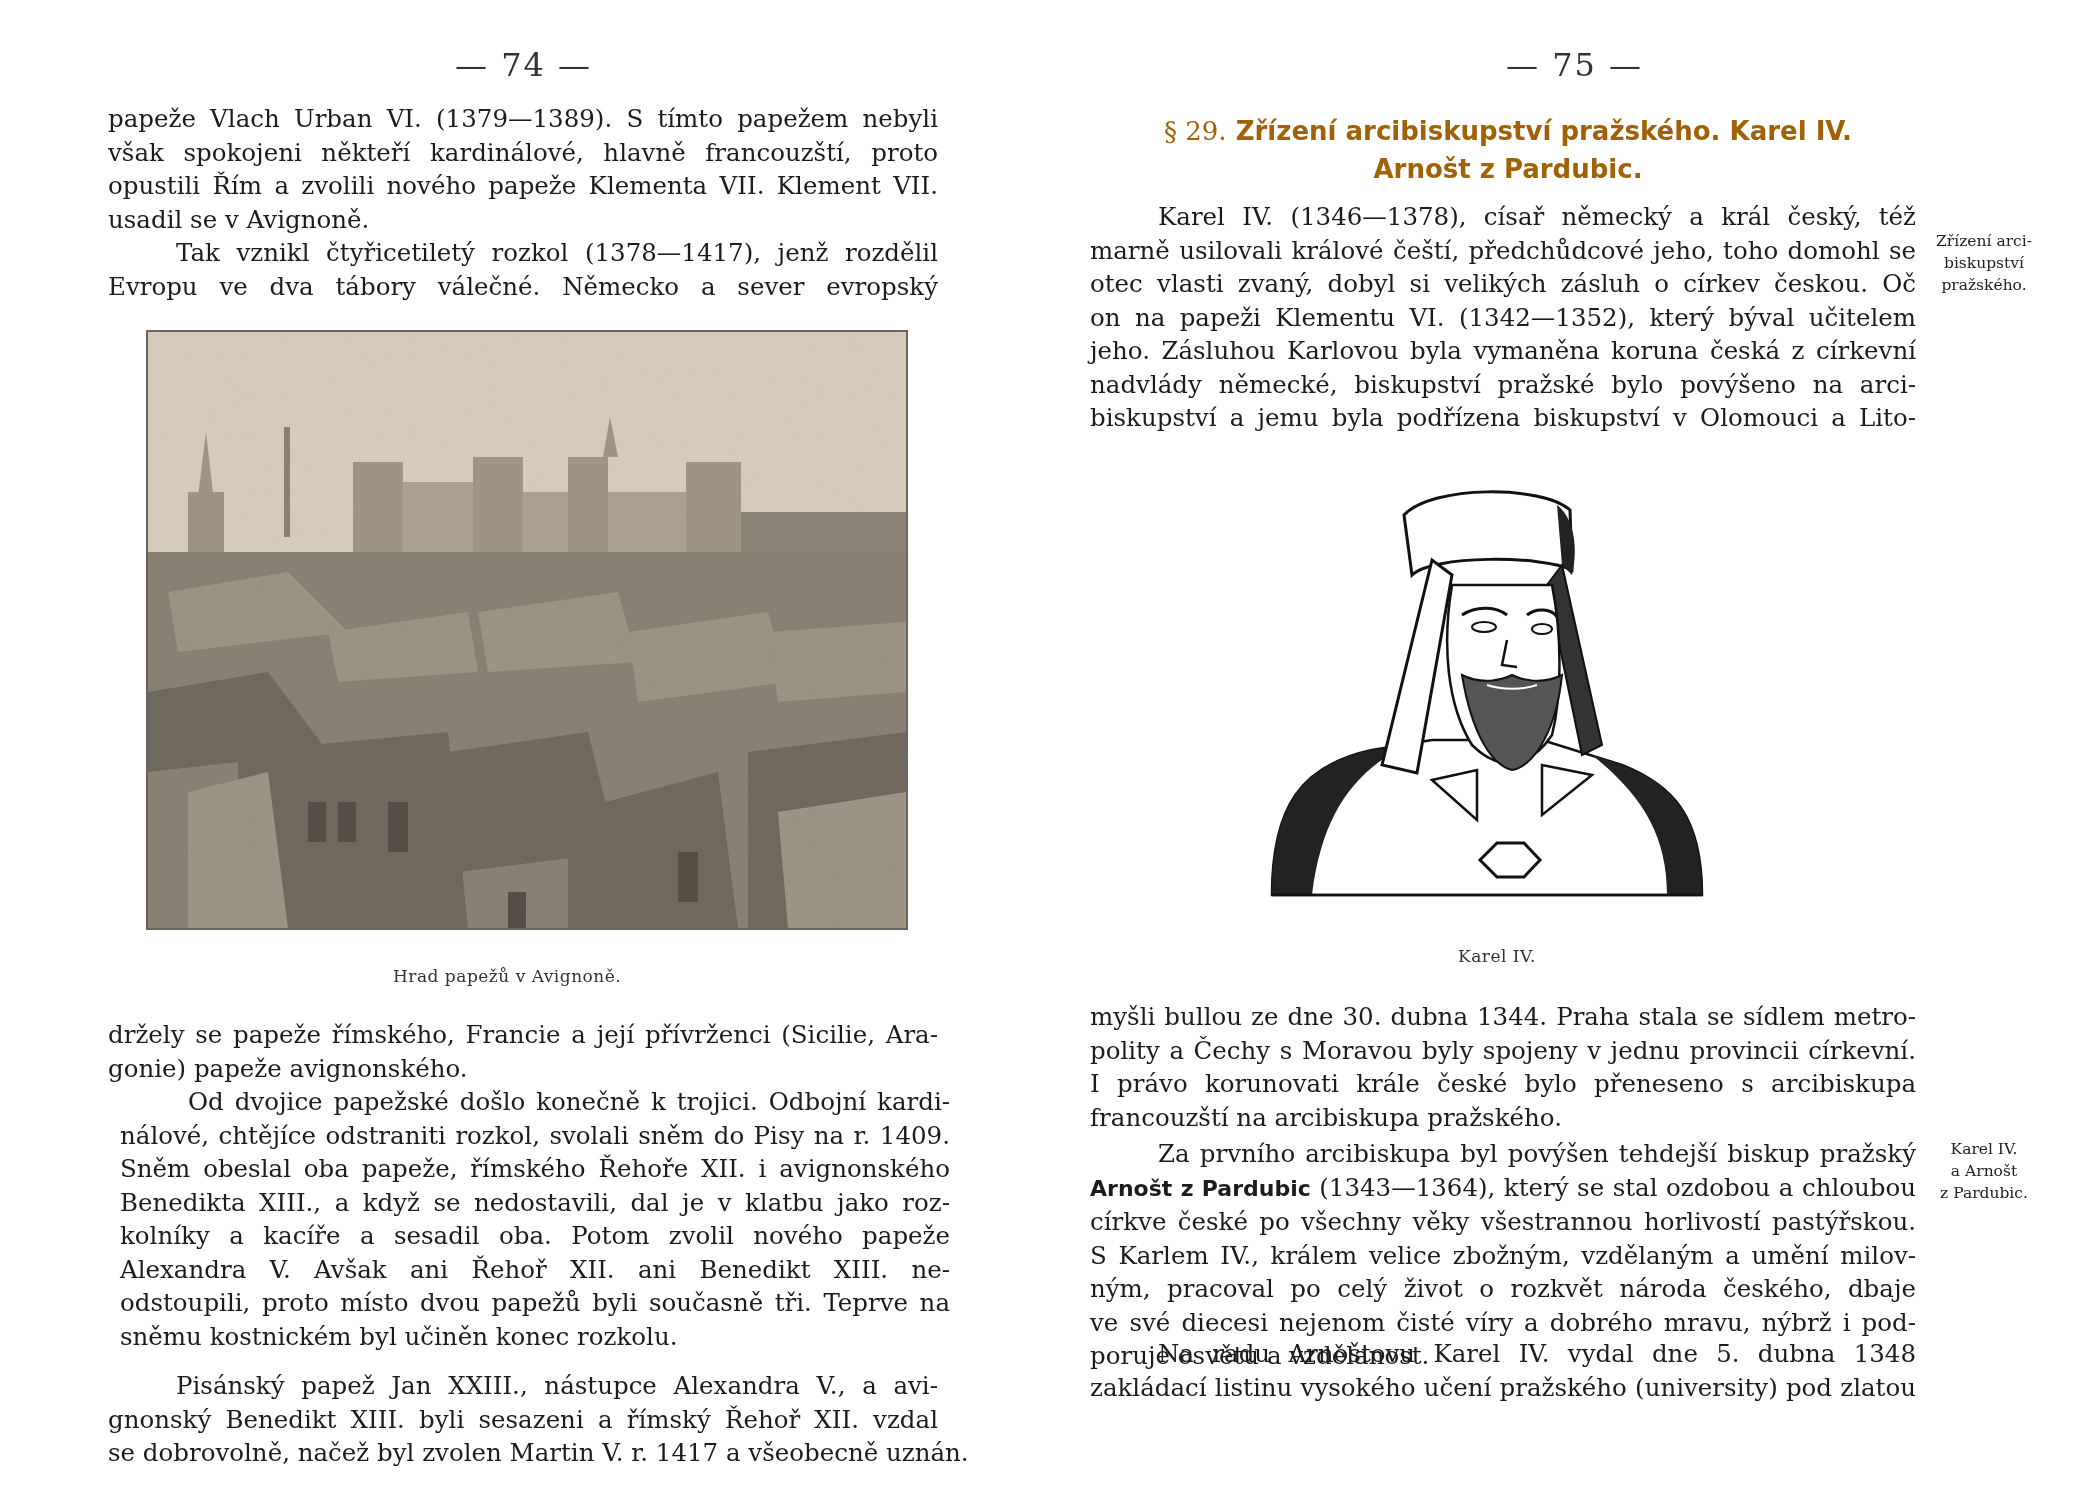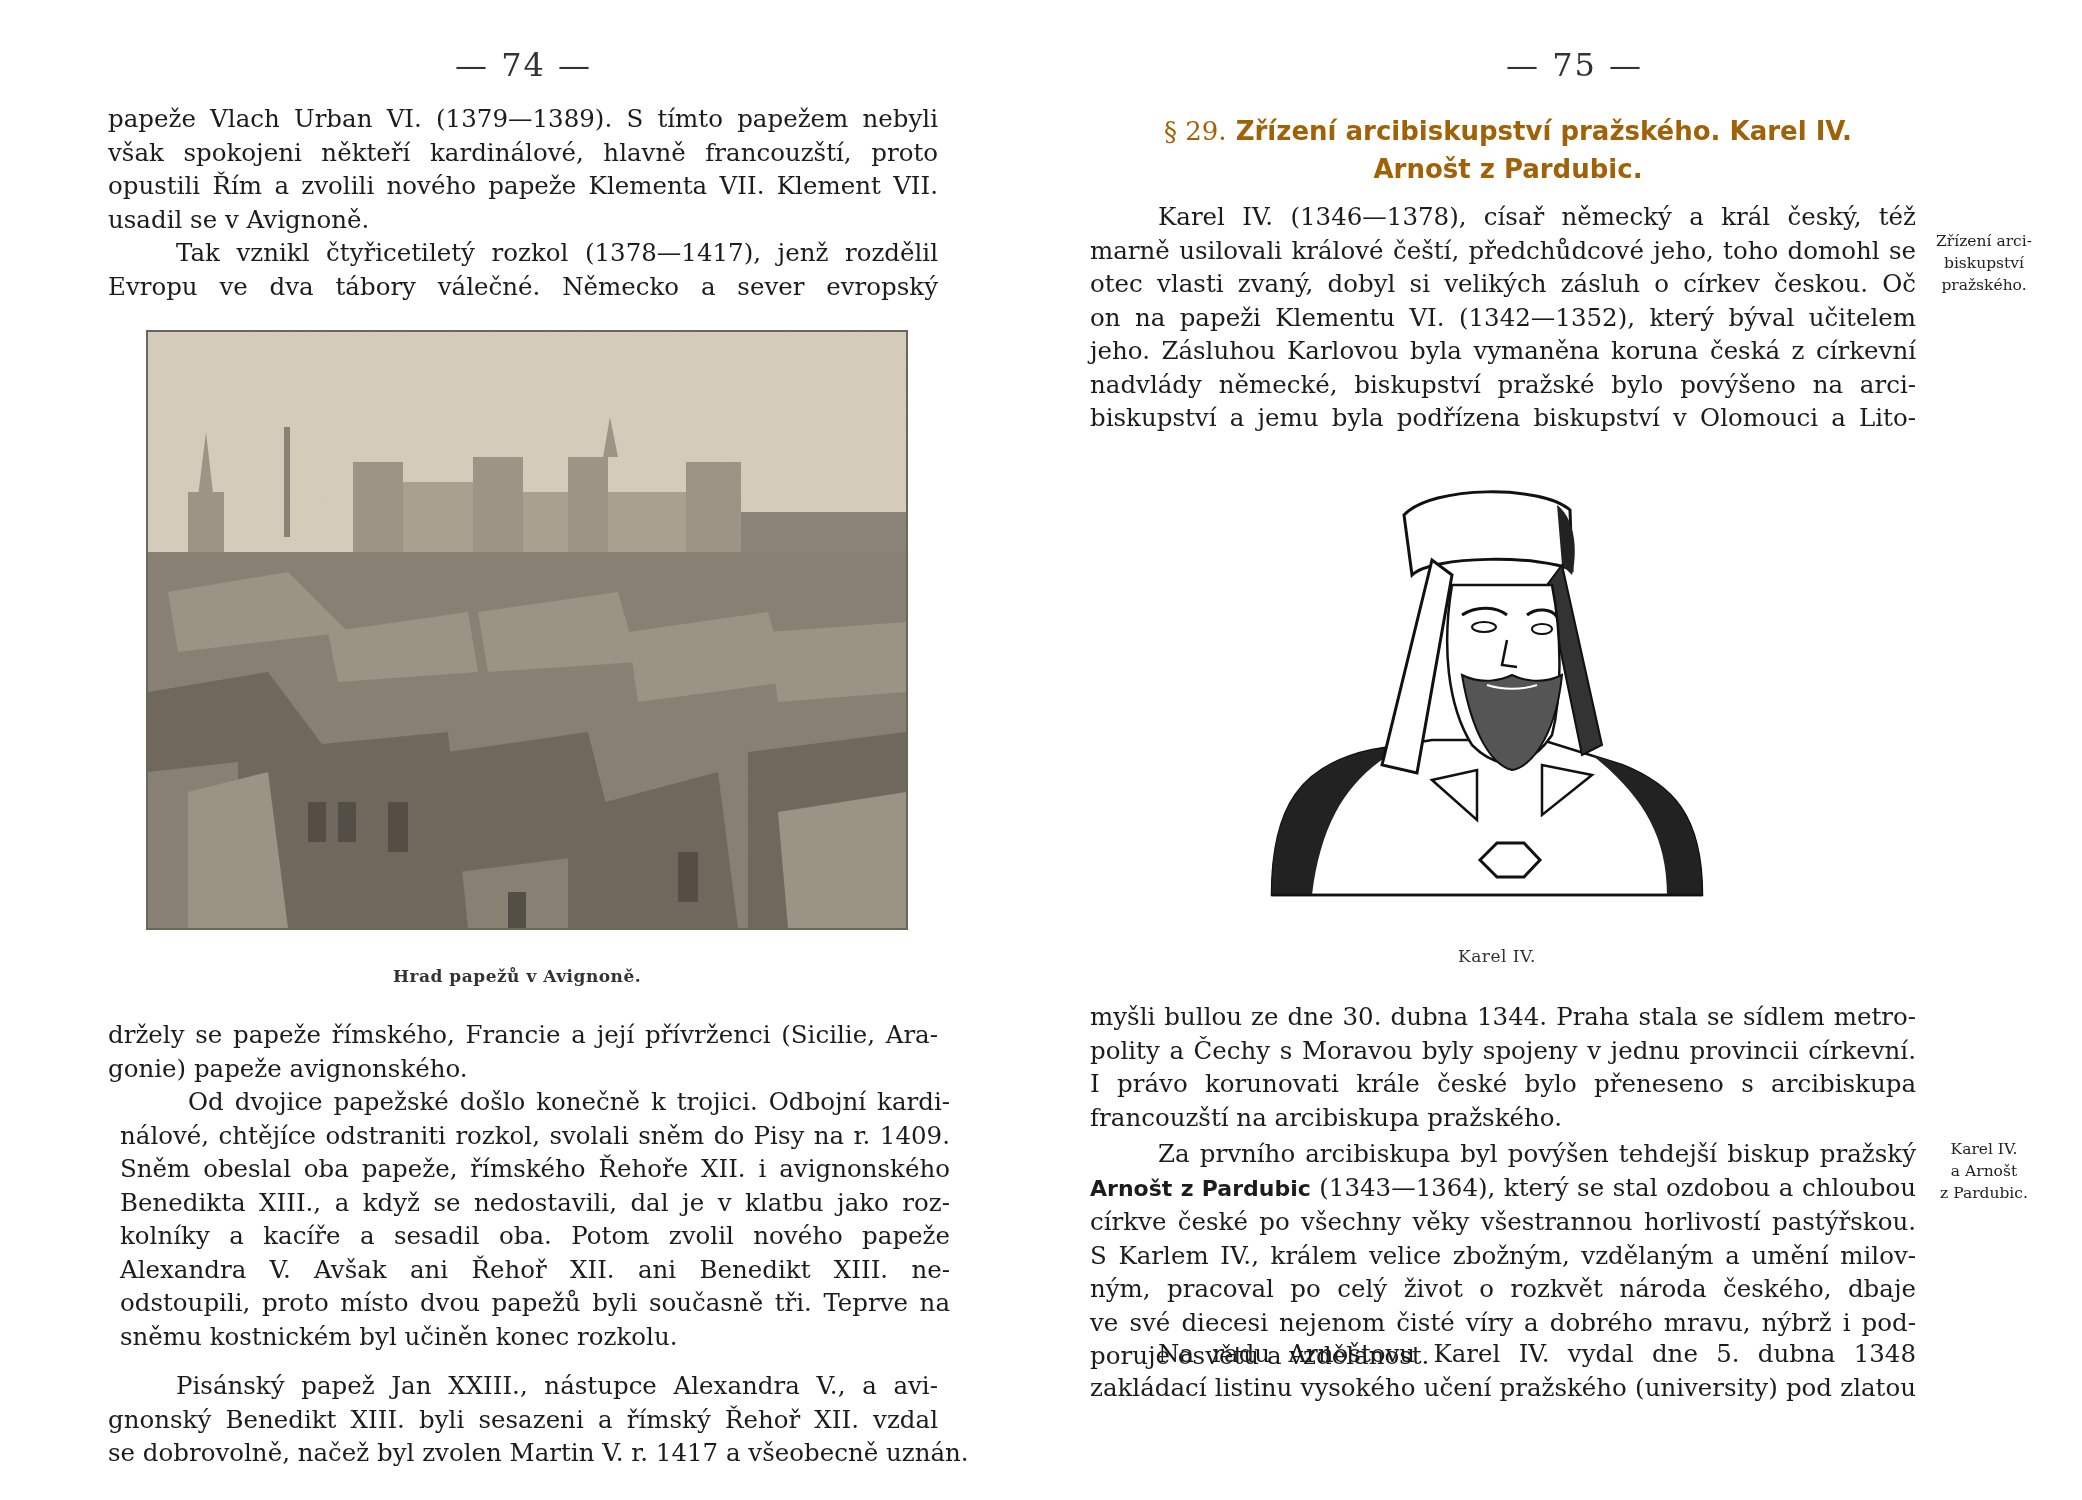--- a/index.html
+++ b/index.html
@@ -93,21 +93,21 @@
         <rect x="160" y="470" width="18" height="40"></rect>
         <rect x="190" y="470" width="18" height="40"></rect>
         <rect x="240" y="470" width="20" height="50"></rect>
         <rect x="360" y="560" width="18" height="36"></rect>
         <rect x="530" y="520" width="20" height="50"></rect>
       </g>
       <rect width="758" height="596" fill="#7a7266" opacity="0.15" filter="url(#grain)"></rect>
     </svg>
   </div>
 
-  <div class="caption" style="left:393px; top:966px;font-weight:bold;">Hrad papežů v Avignoně.</div>
+  <div class="caption" style="left:393px; top:966px;">Hrad papežů v Avignoně.</div>
 
   <div class="para" style="left:108px; top:1018px; width:830px;">
     <span class="line">držely se papeže římského, Francie a její přívrženci (Sicilie, Ara-</span>
     <span class="line last">gonie) papeže avignonského.</span>
   </div>
 
   <div class="para" style="left:120px; top:1085px; width:830px;">
     <span class="line" style="padding-left:68px;">Od dvojice papežské došlo konečně k trojici. Odbojní kardi-</span>
     <span class="line">nálové, chtějíce odstraniti rozkol, svolali sněm do Pisy na r. 1409.</span>
     <span class="line">Sněm obeslal oba papeže, římského Řehoře XII. i avignonského</span>

